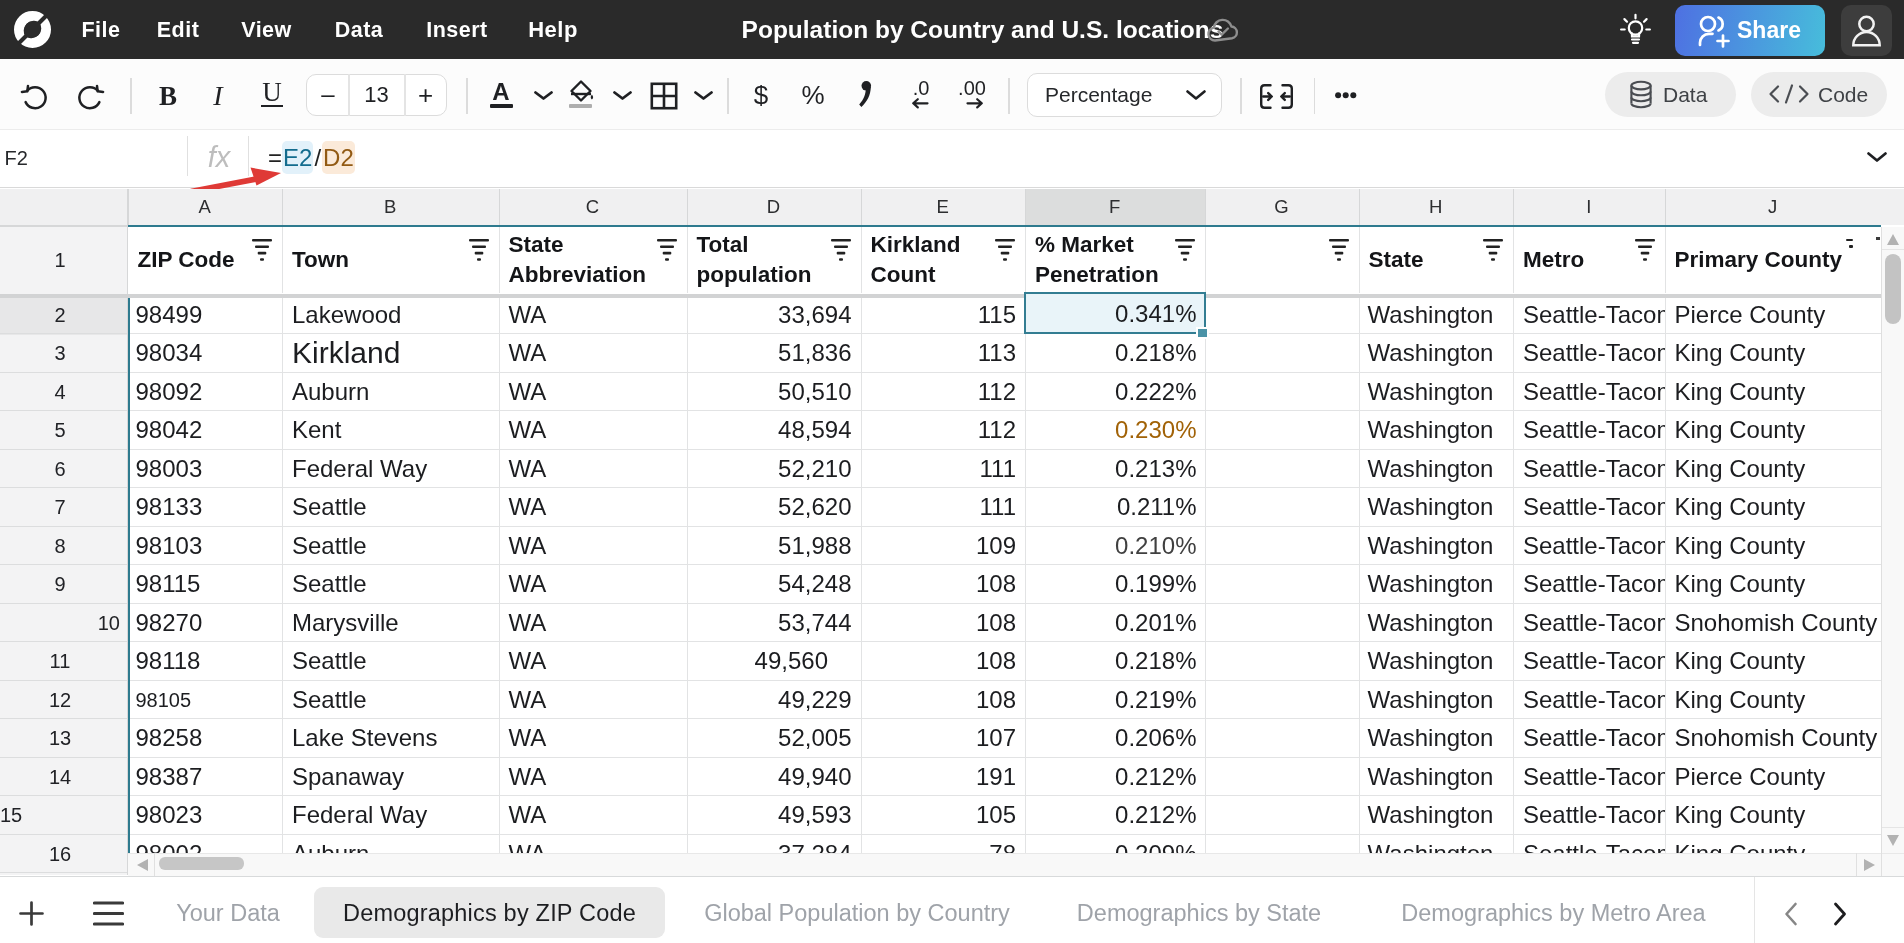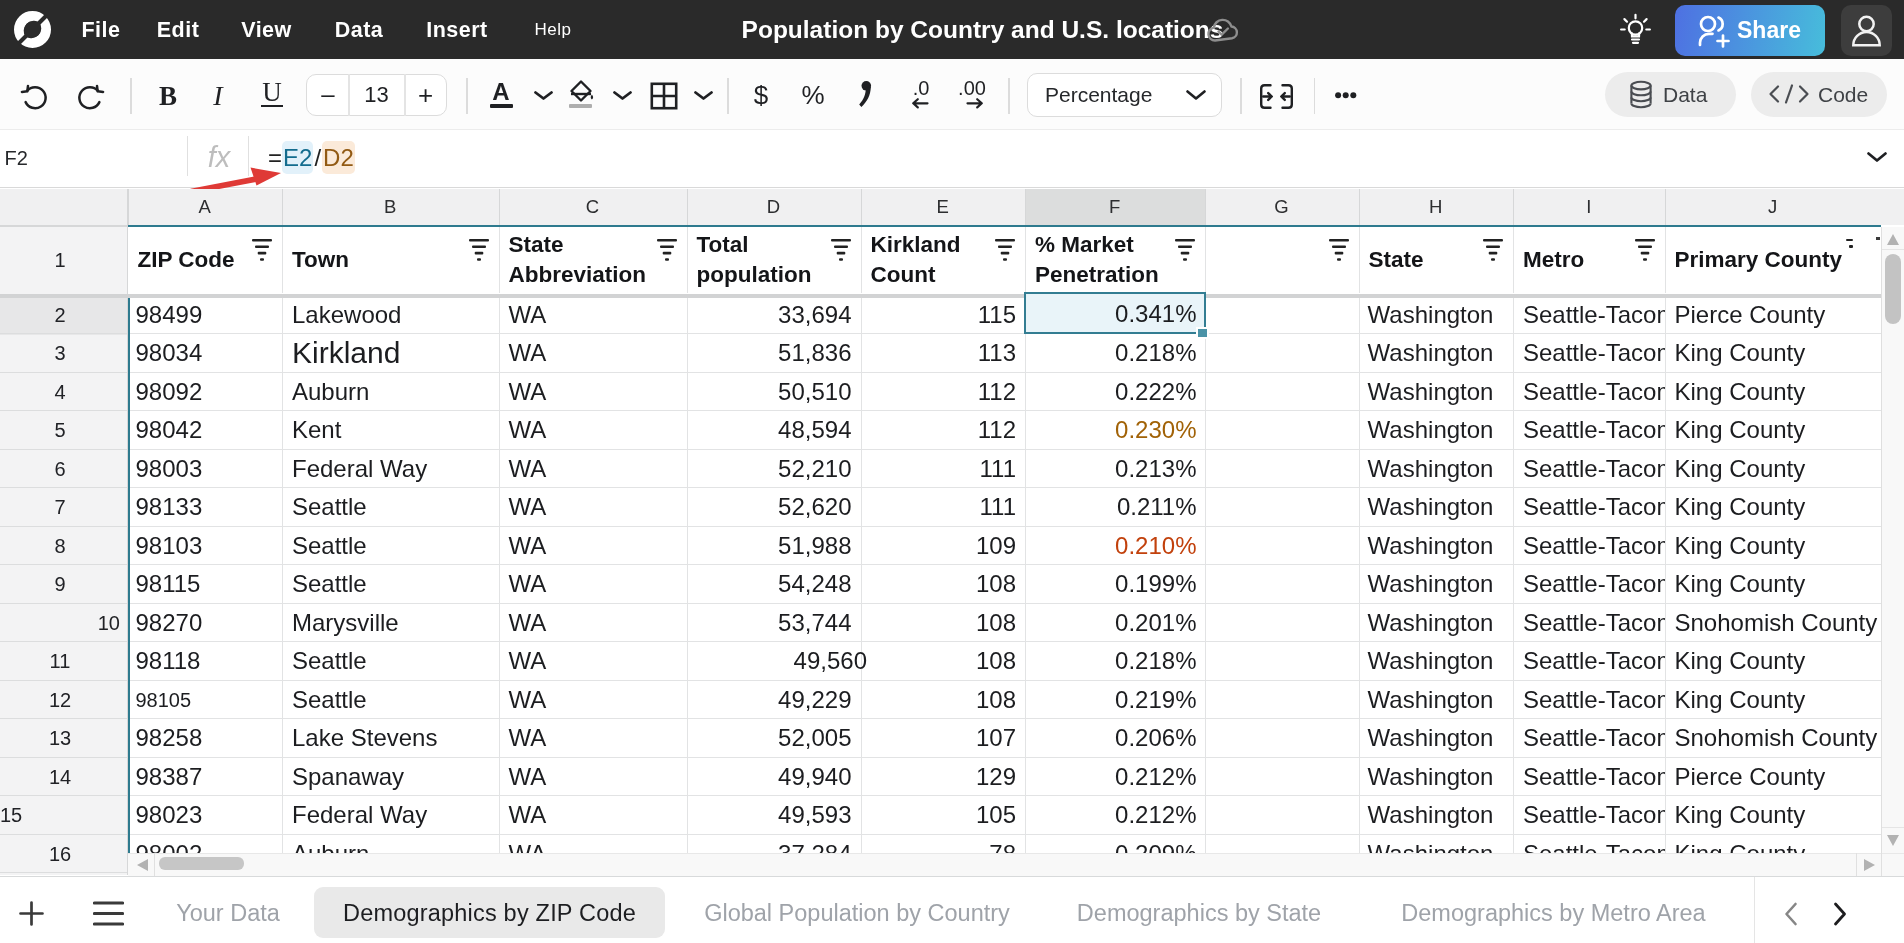--- a/index.html
+++ b/index.html
@@ -11,21 +11,21 @@
 <g transform="rotate(-45 18.5 18.5)">
       <rect x="-2" y="16.5" width="41" height="4" fill="#2a2a2a"></rect>
 <ellipse cx="18.5" cy="18.5" rx="9.6" ry="8" fill="#2a2a2a"></ellipse>
     </g>
   </svg>
 <div class="a" style="left:101px;top:30px;transform:translate(-50%,-50%);font-size:21.5px;color:#fff;font-weight:700;white-space:nowrap;letter-spacing:0.5px">File</div>
 <div class="a" style="left:178px;top:30px;transform:translate(-50%,-50%);font-size:21.5px;color:#fff;font-weight:700;white-space:nowrap;letter-spacing:0.5px">Edit</div>
 <div class="a" style="left:266.5px;top:30px;transform:translate(-50%,-50%);font-size:21.5px;color:#fff;font-weight:700;white-space:nowrap;letter-spacing:0.5px">View</div>
 <div class="a" style="left:359px;top:30px;transform:translate(-50%,-50%);font-size:21.5px;color:#fff;font-weight:700;white-space:nowrap;letter-spacing:0.5px">Data</div>
 <div class="a" style="left:457px;top:30px;transform:translate(-50%,-50%);font-size:21.5px;color:#fff;font-weight:700;white-space:nowrap;letter-spacing:0.5px">Insert</div>
-<div class="a" style="left:553px;top:30px;transform:translate(-50%,-50%);font-size:17px;color:#fff;font-weight:400;white-space:nowrap;letter-spacing:0.5px">Help</div>
+<div class="a" style="left:553px;top:30px;transform:translate(-50%,-50%);font-size:22px;color:#fff;font-weight:700;white-space:nowrap;letter-spacing:0.5px">Help</div>
 <div class="a" style="left:945.5px;top:30px;transform:translate(-50%,-50%);font-size:24.5px;color:#fff;font-weight:700;white-space:nowrap;margin-left:37px;">Population by Country and U.S. locations</div>
 <svg class="a" style="left:1206px;top:18px" width="34" height="26" viewBox="0 0 34 26">
 <path d="M9 22.5 a6.5 6.5 0 0 1 -1.2 -12.9 a9 9 0 0 1 17.6 -1.1 a5.9 5.9 0 0 1 0.6 11.7 z" fill="none" stroke="#8e8e8e" stroke-width="2.4" stroke-linejoin="round"></path>
 <path d="M12.5 13.5 l3.2 3.2 l6.2 -6.2" fill="none" stroke="#8e8e8e" stroke-width="2.4" stroke-linecap="round" stroke-linejoin="round"></path>
   </svg>
 <svg class="a" style="left:1617px;top:13px" width="37" height="34" viewBox="0 0 37 34">
 <g stroke="#fff" stroke-width="2.2" fill="none" stroke-linecap="round">
 <circle cx="18.5" cy="15" r="6.7"></circle>
 <path d="M14.8 20.3 L15 23.4 H22 L22.2 20.3"></path>
 <path d="M15 26.5 H22 M16 29.8 H21"></path>
@@ -407,21 +407,21 @@
 <div class="a" style="right:888px;top:209.7px;transform:translateY(-50%);font-size:24px;color:#1c1d20;white-space:nowrap">111</div>
 <div class="a" style="right:707.5px;top:209.7px;transform:translateY(-50%);font-size:24px;color:#1c1d20;white-space:nowrap">0.211%</div>
 <div class="a" style="left:1367.6px;top:209.7px;transform:translateY(-50%);font-size:24px;color:#1c1d20;white-space:nowrap">Washington</div>
 <div class="a" style="left:1523px;top:209.7px;transform:translateY(-50%);width:141.5px;overflow:hidden;font-size:24px;color:#1c1d20;white-space:nowrap">Seattle-Tacoma-Bellevue, WA</div>
 <div class="a" style="left:1674.5px;top:209.7px;transform:translateY(-50%);font-size:24px;color:#1c1d20;white-space:nowrap">King County</div>
 <div class="a" style="left:135.5px;top:248.20000000000005px;transform:translateY(-50%);font-size:24px;color:#1c1d20;white-space:nowrap">98103</div>
 <div class="a" style="left:292px;top:248.20000000000005px;transform:translateY(-50%);font-size:24px;color:#1c1d20;white-space:nowrap">Seattle</div>
 <div class="a" style="left:508.5px;top:248.20000000000005px;transform:translateY(-50%);font-size:24px;color:#1c1d20;white-space:nowrap">WA</div>
 <div class="a" style="right:1052.5px;top:248.20000000000005px;transform:translateY(-50%);font-size:24px;color:#1c1d20;white-space:nowrap">51,988</div>
 <div class="a" style="right:888px;top:248.20000000000005px;transform:translateY(-50%);font-size:24px;color:#1c1d20;white-space:nowrap">109</div>
-<div class="a" style="right:707.5px;top:248.20000000000005px;transform:translateY(-50%);font-size:24px;color:#c2410c;white-space:nowrap">0.210%</div>
+<div class="a" style="right:707.5px;top:248.20000000000005px;transform:translateY(-50%);font-size:24px;color:#404040;white-space:nowrap">0.210%</div>
 <div class="a" style="left:1367.6px;top:248.20000000000005px;transform:translateY(-50%);font-size:24px;color:#1c1d20;white-space:nowrap">Washington</div>
 <div class="a" style="left:1523px;top:248.20000000000005px;transform:translateY(-50%);width:141.5px;overflow:hidden;font-size:24px;color:#1c1d20;white-space:nowrap">Seattle-Tacoma-Bellevue, WA</div>
 <div class="a" style="left:1674.5px;top:248.20000000000005px;transform:translateY(-50%);font-size:24px;color:#1c1d20;white-space:nowrap">King County</div>
 <div class="a" style="left:135.5px;top:286.70000000000005px;transform:translateY(-50%);font-size:24px;color:#1c1d20;white-space:nowrap">98115</div>
 <div class="a" style="left:292px;top:286.70000000000005px;transform:translateY(-50%);font-size:24px;color:#1c1d20;white-space:nowrap">Seattle</div>
 <div class="a" style="left:508.5px;top:286.70000000000005px;transform:translateY(-50%);font-size:24px;color:#1c1d20;white-space:nowrap">WA</div>
 <div class="a" style="right:1052.5px;top:286.70000000000005px;transform:translateY(-50%);font-size:24px;color:#1c1d20;white-space:nowrap">54,248</div>
 <div class="a" style="right:888px;top:286.70000000000005px;transform:translateY(-50%);font-size:24px;color:#1c1d20;white-space:nowrap">108</div>
 <div class="a" style="right:707.5px;top:286.70000000000005px;transform:translateY(-50%);font-size:24px;color:#1c1d20;white-space:nowrap">0.199%</div>
 <div class="a" style="left:1367.6px;top:286.70000000000005px;transform:translateY(-50%);font-size:24px;color:#1c1d20;white-space:nowrap">Washington</div>
@@ -432,21 +432,21 @@
 <div class="a" style="left:508.5px;top:325.20000000000005px;transform:translateY(-50%);font-size:24px;color:#1c1d20;white-space:nowrap">WA</div>
 <div class="a" style="right:1052.5px;top:325.20000000000005px;transform:translateY(-50%);font-size:24px;color:#1c1d20;white-space:nowrap">53,744</div>
 <div class="a" style="right:888px;top:325.20000000000005px;transform:translateY(-50%);font-size:24px;color:#1c1d20;white-space:nowrap">108</div>
 <div class="a" style="right:707.5px;top:325.20000000000005px;transform:translateY(-50%);font-size:24px;color:#1c1d20;white-space:nowrap">0.201%</div>
 <div class="a" style="left:1367.6px;top:325.20000000000005px;transform:translateY(-50%);font-size:24px;color:#1c1d20;white-space:nowrap">Washington</div>
 <div class="a" style="left:1523px;top:325.20000000000005px;transform:translateY(-50%);width:141.5px;overflow:hidden;font-size:24px;color:#1c1d20;white-space:nowrap">Seattle-Tacoma-Bellevue, WA</div>
 <div class="a" style="left:1674.5px;top:325.20000000000005px;transform:translateY(-50%);font-size:24px;color:#1c1d20;white-space:nowrap">Snohomish County</div>
 <div class="a" style="left:135.5px;top:363.70000000000005px;transform:translateY(-50%);font-size:24px;color:#1c1d20;white-space:nowrap">98118</div>
 <div class="a" style="left:292px;top:363.70000000000005px;transform:translateY(-50%);font-size:24px;color:#1c1d20;white-space:nowrap">Seattle</div>
 <div class="a" style="left:508.5px;top:363.70000000000005px;transform:translateY(-50%);font-size:24px;color:#1c1d20;white-space:nowrap">WA</div>
-<div class="a" style="right:1037px;top:363.70000000000005px;transform:translateY(-50%);font-size:24px;color:#1c1d20;white-space:nowrap">49,560</div>
+<div class="a" style="right:1076px;top:363.70000000000005px;transform:translateY(-50%);font-size:24px;color:#1c1d20;white-space:nowrap">49,560</div>
 <div class="a" style="right:888px;top:363.70000000000005px;transform:translateY(-50%);font-size:24px;color:#1c1d20;white-space:nowrap">108</div>
 <div class="a" style="right:707.5px;top:363.70000000000005px;transform:translateY(-50%);font-size:24px;color:#1c1d20;white-space:nowrap">0.218%</div>
 <div class="a" style="left:1367.6px;top:363.70000000000005px;transform:translateY(-50%);font-size:24px;color:#1c1d20;white-space:nowrap">Washington</div>
 <div class="a" style="left:1523px;top:363.70000000000005px;transform:translateY(-50%);width:141.5px;overflow:hidden;font-size:24px;color:#1c1d20;white-space:nowrap">Seattle-Tacoma-Bellevue, WA</div>
 <div class="a" style="left:1674.5px;top:363.70000000000005px;transform:translateY(-50%);font-size:24px;color:#1c1d20;white-space:nowrap">King County</div>
 <div class="a" style="left:135.5px;top:402.20000000000005px;transform:translateY(-50%);font-size:20px;color:#1c1d20;white-space:nowrap">98105</div>
 <div class="a" style="left:292px;top:402.20000000000005px;transform:translateY(-50%);font-size:24px;color:#1c1d20;white-space:nowrap">Seattle</div>
 <div class="a" style="left:508.5px;top:402.20000000000005px;transform:translateY(-50%);font-size:24px;color:#1c1d20;white-space:nowrap">WA</div>
 <div class="a" style="right:1052.5px;top:402.20000000000005px;transform:translateY(-50%);font-size:24px;color:#1c1d20;white-space:nowrap">49,229</div>
 <div class="a" style="right:888px;top:402.20000000000005px;transform:translateY(-50%);font-size:24px;color:#1c1d20;white-space:nowrap">108</div>
@@ -460,21 +460,21 @@
 <div class="a" style="right:1052.5px;top:440.70000000000005px;transform:translateY(-50%);font-size:24px;color:#1c1d20;white-space:nowrap">52,005</div>
 <div class="a" style="right:888px;top:440.70000000000005px;transform:translateY(-50%);font-size:24px;color:#1c1d20;white-space:nowrap">107</div>
 <div class="a" style="right:707.5px;top:440.70000000000005px;transform:translateY(-50%);font-size:24px;color:#1c1d20;white-space:nowrap">0.206%</div>
 <div class="a" style="left:1367.6px;top:440.70000000000005px;transform:translateY(-50%);font-size:24px;color:#1c1d20;white-space:nowrap">Washington</div>
 <div class="a" style="left:1523px;top:440.70000000000005px;transform:translateY(-50%);width:141.5px;overflow:hidden;font-size:24px;color:#1c1d20;white-space:nowrap">Seattle-Tacoma-Bellevue, WA</div>
 <div class="a" style="left:1674.5px;top:440.70000000000005px;transform:translateY(-50%);font-size:24px;color:#1c1d20;white-space:nowrap">Snohomish County</div>
 <div class="a" style="left:135.5px;top:479.20000000000005px;transform:translateY(-50%);font-size:24px;color:#1c1d20;white-space:nowrap">98387</div>
 <div class="a" style="left:292px;top:479.20000000000005px;transform:translateY(-50%);font-size:24px;color:#1c1d20;white-space:nowrap">Spanaway</div>
 <div class="a" style="left:508.5px;top:479.20000000000005px;transform:translateY(-50%);font-size:24px;color:#1c1d20;white-space:nowrap">WA</div>
 <div class="a" style="right:1052.5px;top:479.20000000000005px;transform:translateY(-50%);font-size:24px;color:#1c1d20;white-space:nowrap">49,940</div>
-<div class="a" style="right:888px;top:479.20000000000005px;transform:translateY(-50%);font-size:24px;color:#1c1d20;white-space:nowrap">129</div>
+<div class="a" style="right:888px;top:479.20000000000005px;transform:translateY(-50%);font-size:24px;color:#1c1d20;white-space:nowrap">191</div>
 <div class="a" style="right:707.5px;top:479.20000000000005px;transform:translateY(-50%);font-size:24px;color:#1c1d20;white-space:nowrap">0.212%</div>
 <div class="a" style="left:1367.6px;top:479.20000000000005px;transform:translateY(-50%);font-size:24px;color:#1c1d20;white-space:nowrap">Washington</div>
 <div class="a" style="left:1523px;top:479.20000000000005px;transform:translateY(-50%);width:141.5px;overflow:hidden;font-size:24px;color:#1c1d20;white-space:nowrap">Seattle-Tacoma-Bellevue, WA</div>
 <div class="a" style="left:1674.5px;top:479.20000000000005px;transform:translateY(-50%);font-size:24px;color:#1c1d20;white-space:nowrap">Pierce County</div>
 <div class="a" style="left:135.5px;top:517.7px;transform:translateY(-50%);font-size:24px;color:#1c1d20;white-space:nowrap">98023</div>
 <div class="a" style="left:292px;top:517.7px;transform:translateY(-50%);font-size:24px;color:#1c1d20;white-space:nowrap">Federal Way</div>
 <div class="a" style="left:508.5px;top:517.7px;transform:translateY(-50%);font-size:24px;color:#1c1d20;white-space:nowrap">WA</div>
 <div class="a" style="right:1052.5px;top:517.7px;transform:translateY(-50%);font-size:24px;color:#1c1d20;white-space:nowrap">49,593</div>
 <div class="a" style="right:888px;top:517.7px;transform:translateY(-50%);font-size:24px;color:#1c1d20;white-space:nowrap">105</div>
 <div class="a" style="right:707.5px;top:517.7px;transform:translateY(-50%);font-size:24px;color:#1c1d20;white-space:nowrap">0.212%</div>

